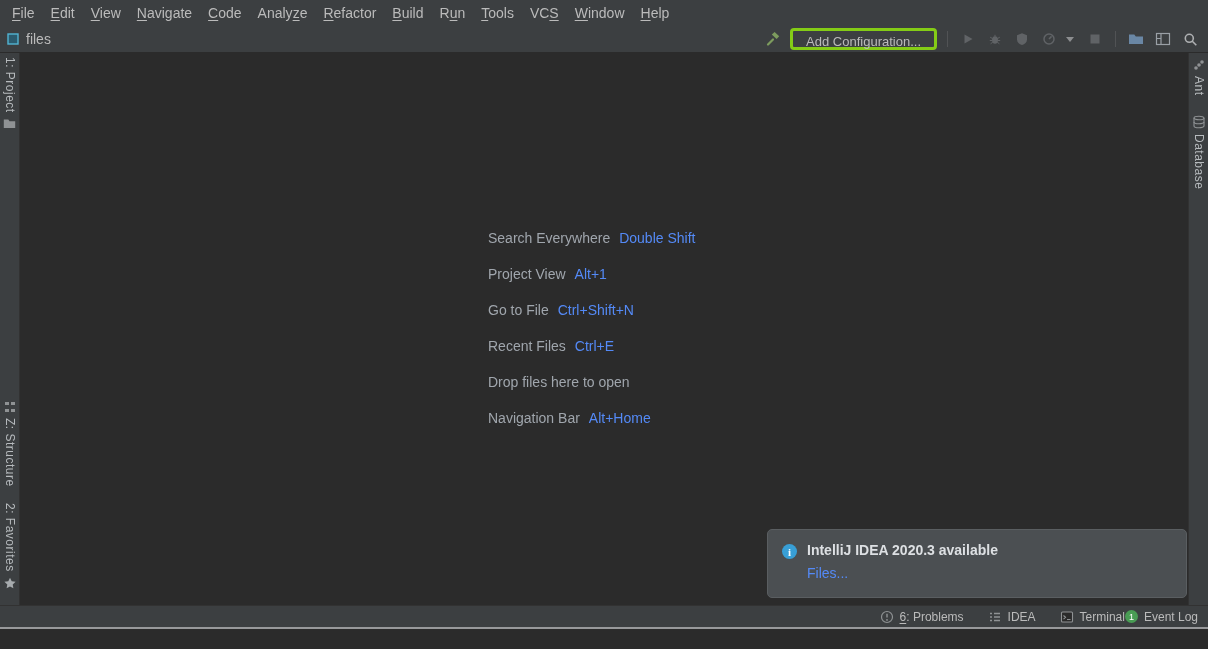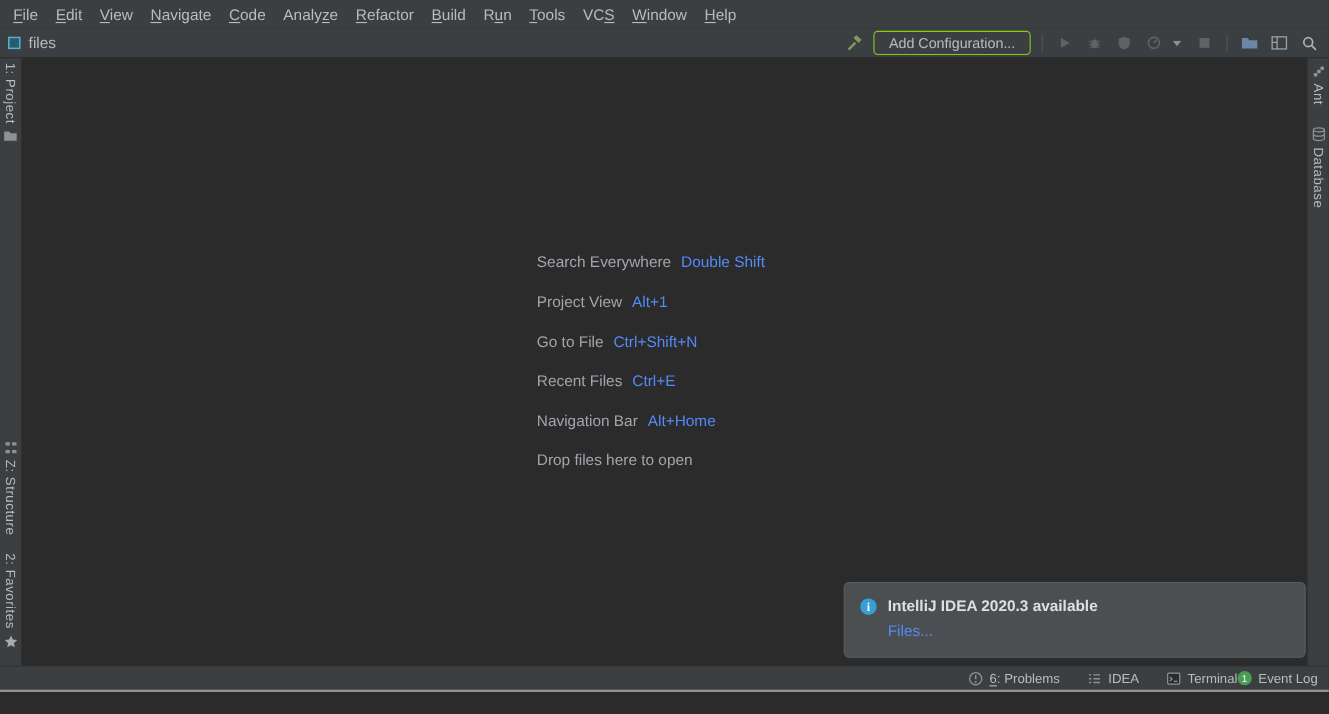--- a/index.html
+++ b/index.html
@@ -22,21 +22,21 @@
 
   
   .toolbar { flex: 0 0 27px; background: #3c3f41; border-bottom: 1px solid #2b2b2b;
              display: flex; align-items: center; justify-content: space-between; padding: 0 8px 0 6px; }
   .toolbar-left { display: flex; align-items: center; gap: 7px; }
   .project-name { font-size: 14px; color: #bbbbbb; cursor: pointer; }
   .toolbar-right { display: flex; align-items: center; gap: 7px; }
   .icon-btn { display: flex; align-items: center; justify-content: center; width: 20px; height: 20px; cursor: pointer; }
   .icon-sm { width: 12px; display: flex; align-items: center; cursor: pointer; }
   .tb-sep { width: 1px; height: 16px; background: #515355; margin: 0 3px; }
-  .add-config { background: transparent; border: 1px solid #84cc16; border-radius: 4px; color: #bbbbbb;
+  .add-config { background: transparent; border: 3px solid #84cc16; border-radius: 4px; color: #bbbbbb;
                 font-size: 13px; height: 22px; padding: 3px 13px; font-family: inherit; cursor: pointer; }
 
   
   .main { flex: 0 0 552px; display: flex; min-height: 0; }
   .stripe { flex: 0 0 20px; background: #3c3f41; position: relative; }
   .stripe.left  { border-right: 1px solid #323232; }
   .stripe.right { border-left: 1px solid #323232; }
   .stripe-btn { position: absolute; left: 0; width: 100%; display: flex; flex-direction: column;
                 align-items: center; gap: 5px; cursor: pointer; }
   .vtext { writing-mode: vertical-rl; font-size: 12px; color: #b7bbbe; white-space: nowrap; letter-spacing: .5px; }
@@ -204,24 +204,24 @@
         <div class="sc-row">
           <span class="sc-label">Project View</span><span class="sc-keys">Alt+1</span>
         </div>
         <div class="sc-row">
           <span class="sc-label">Go to File</span><span class="sc-keys">Ctrl+Shift+N</span>
         </div>
         <div class="sc-row">
           <span class="sc-label">Recent Files</span><span class="sc-keys">Ctrl+E</span>
         </div>
         <div class="sc-row">
+          <span class="sc-label">Drop files here to open</span>
+        </div>
+        <div class="sc-row">
           <span class="sc-label">Navigation Bar</span><span class="sc-keys">Alt+Home</span>
-        </div>
-        <div class="sc-row">
-          <span class="sc-label">Drop files here to open</span>
         </div>
       </div>
 
       <div class="notification">
         <span class="n-icon">i</span>
         <div>
           <div class="n-title">IntelliJ IDEA 2020.3 available</div>
           <a class="n-link" href="#">Files...</a>
         </div>
       </div>

